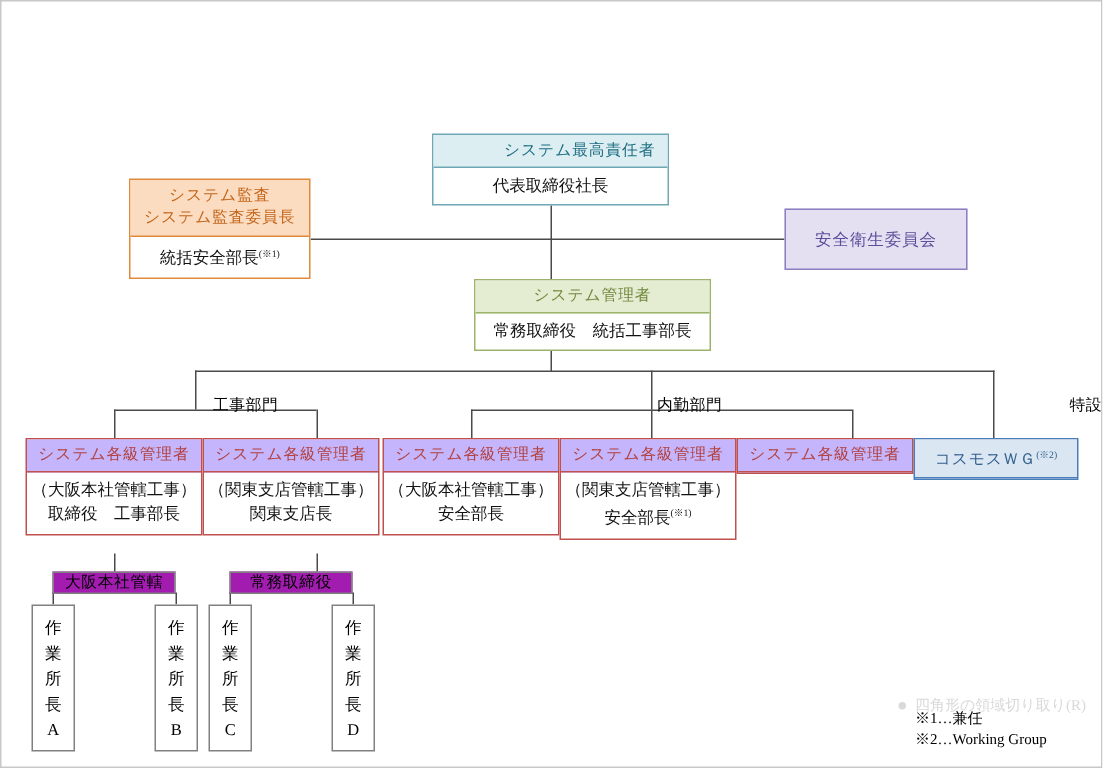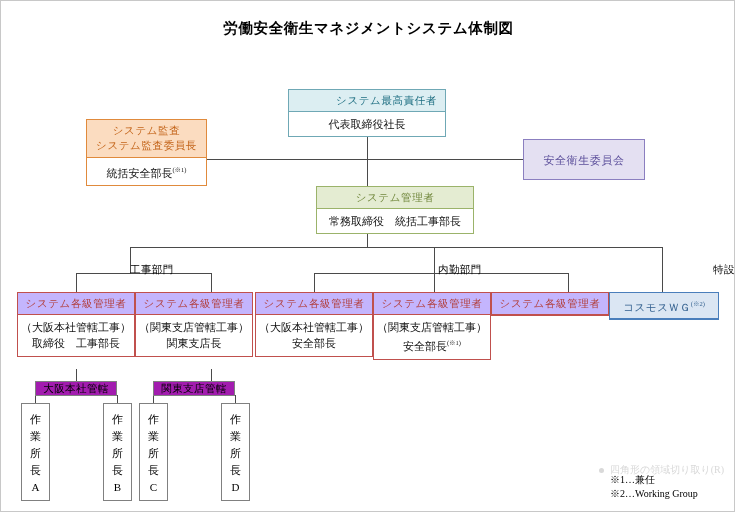--- a/index.html
+++ b/index.html
@@ -152,21 +152,20 @@
     width: 5px; height: 5px;
     border-radius: 50%;
     background: #d9d9d9;
   }
 </style>
 </head>
 <body>
 
 <div id="canvas">
 
-  <div class="title">労働安全衛生マネジメントシステム体制図</div>
 
   <div class="wm-dot" style="left:598px; top:467px;"></div>
   <div class="watermark" style="left:609px; top:462px;">四角形の領域切り取り(R)</div>
 
   <div class="ln ln-v" style="left:366px; top:128px; height:60px;"></div>
 
   <div class="ln ln-h" style="left:206px; top:158px; width:161px;"></div>
 
   <div class="ln ln-h" style="left:366px; top:158px; width:156px;"></div>
 
@@ -213,21 +212,21 @@
 
   <div class="box2 v-purple" style="left:522px; top:138px; width:122px; height:41px; display:flex; align-items:center; justify-content:center;">
     <div class="only">安全衛生委員会</div>
   </div>
 
   <div class="box2 v-green" style="left:287px; top:185px; width:158px;margin-left:28px;">
     <div class="hd">システム管理者</div>
     <div class="bd">常務取締役　統括工事部長</div>
   </div>
 
-  <div class="branch-label" style="left:129px; top:262px;">工事部門</div>
+  <div class="branch-label" style="left:141px; top:262px;">工事部門</div>
   <div class="branch-label" style="left:437px; top:262px;">内勤部門</div>
   <div class="branch-label" style="left:665px; top:262px;margin-left:47px;">特設部門</div>
 
   <div class="box2 v-red" style="left:16px; top:291px; width:118px;">
     <div class="hd">システム各級管理者</div>
     <div class="bd" style="padding:4px 2px 5px;">
       <div>（大阪本社管轄工事）</div>
       <div>取締役　工事部長</div>
     </div>
   </div>
@@ -258,21 +257,21 @@
 
   <div class="box2 v-red" style="left:490px; top:291px; width:118px;">
     <div class="hd">システム各級管理者</div>
   </div>
 
   <div class="box2 v-blue" style="left:608px; top:291px; width:110px;">
     <div class="hd"><span>コスモスＷＧ</span><span class="sup">(※2)</span></div>
   </div>
 
   <div class="flatbox" style="left:34px; top:380px; width:82px; height:15px; line-height:14px;">大阪本社管轄</div>
-  <div class="flatbox" style="left:152px; top:380px; width:82px; height:15px; line-height:14px;">関東支店管轄</div>
+  <div class="flatbox" style="left:152px; top:380px; width:82px; height:15px; line-height:14px;">常務取締役</div>
 
   <div class="vbox" style="left:20px; top:402px; width:29px; height:98px;">
     <span class="ch">作</span>
     <span class="ch">業</span>
     <span class="ch">所</span>
     <span class="ch">長</span>
     <span class="ch">A</span>
   </div>
 
   <div class="vbox" style="left:102px; top:402px; width:29px; height:98px;">

